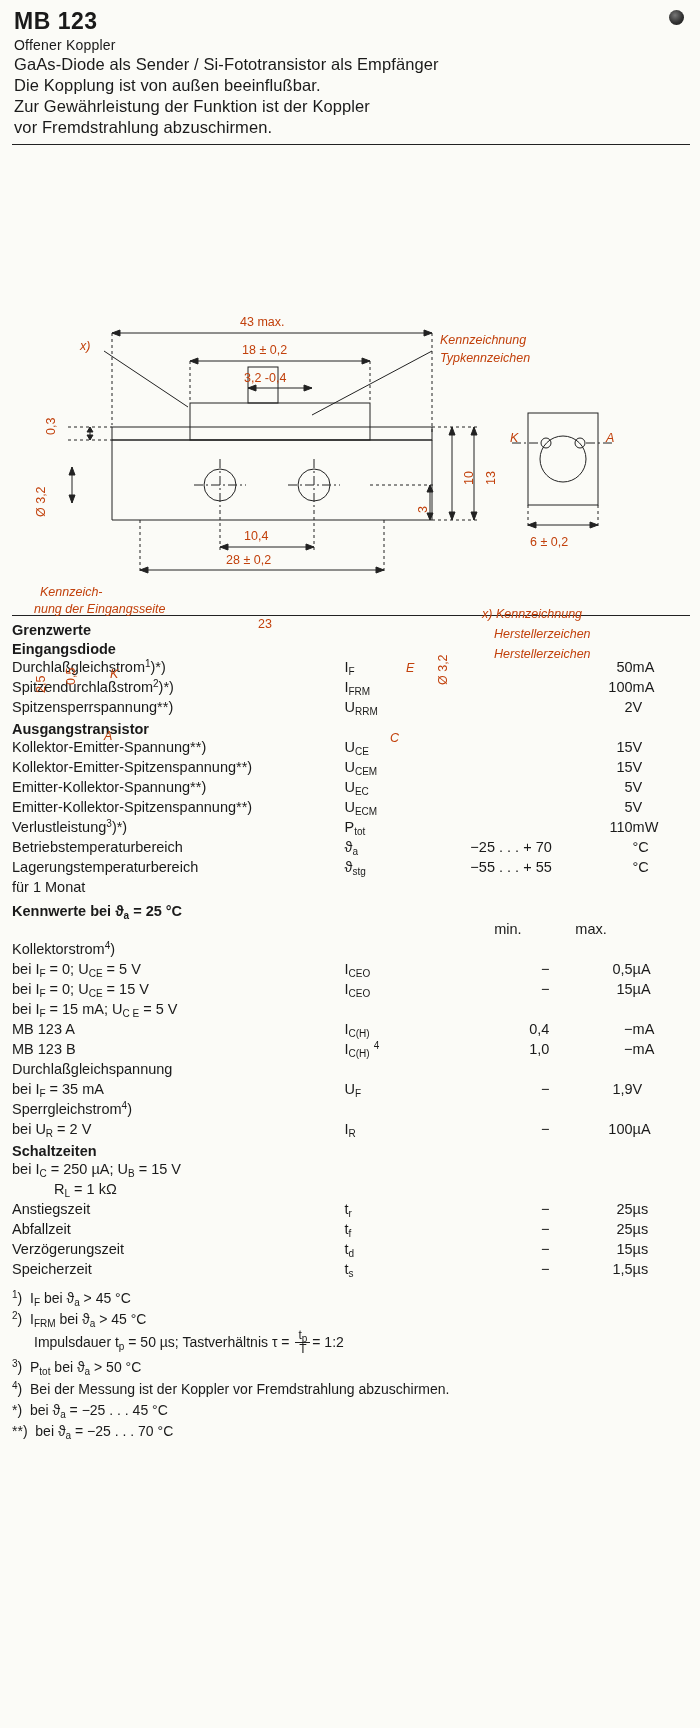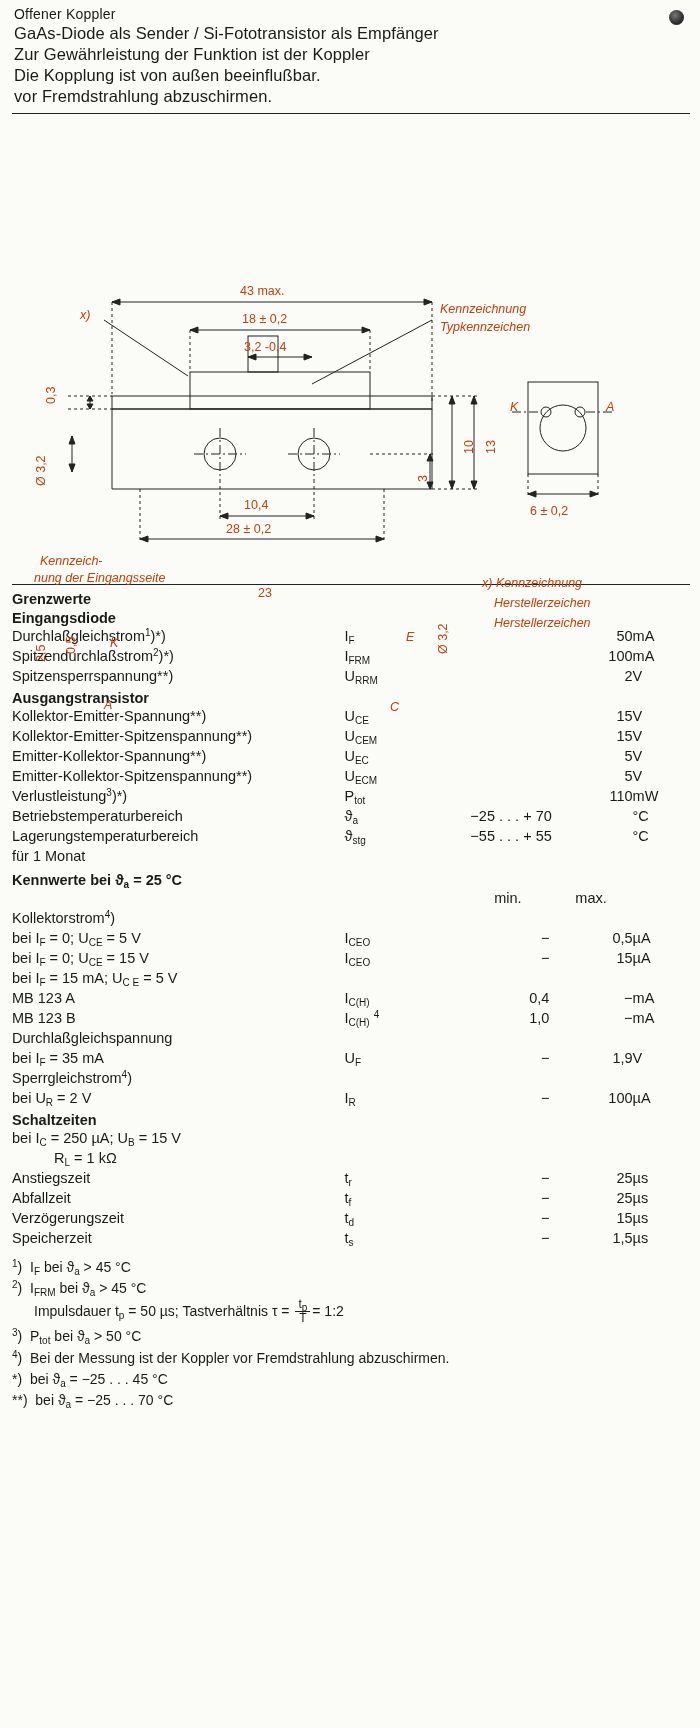--- a/index.html
+++ b/index.html
@@ -115,25 +115,26 @@
   .frac .den{display:block;padding:0 3px;}
 </style>
 </head>
 <body>
 
 <div class="page">
 
   <div class="dot"></div>
 
   <div class="hdr">
+    <div class="title">MB 123</div>
     <div class="subtitle">Offener Koppler</div>
     <div class="desc">
       <div>GaAs-Diode als Sender / Si-Fototransistor als Empfänger</div>
+      <div>Die Kopplung ist von außen beeinflußbar.</div>
       <div>Zur Gewährleistung der Funktion ist der Koppler</div>
-      <div>Die Kopplung ist von außen beeinflußbar.</div>
       <div>vor Fremdstrahlung abzuschirmen.</div>
     </div>
   </div>
   <hr class="rule">
 
   <div class="drawing">
     <svg width="678" height="468" viewBox="0 0 678 468">
       <g stroke="#222" fill="none" stroke-width="1">
 
         <path d="M100,295 L100,375 L420,375 L420,295"></path>

